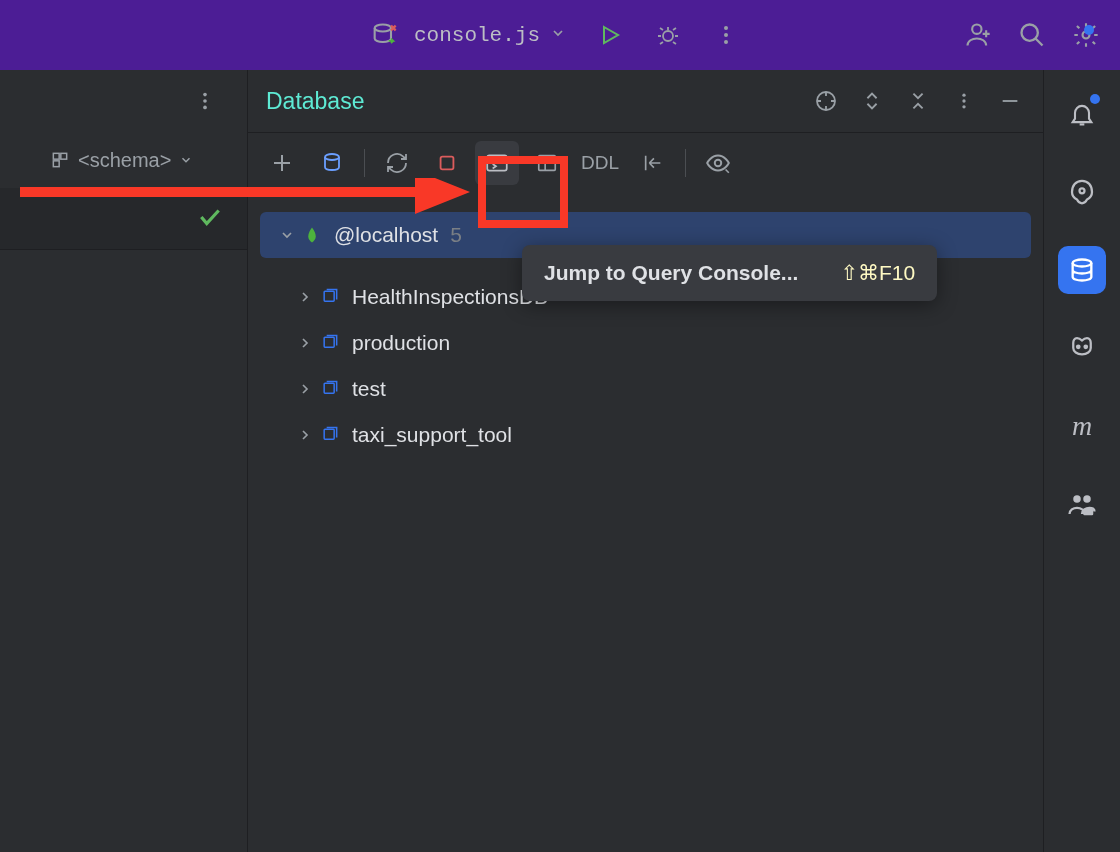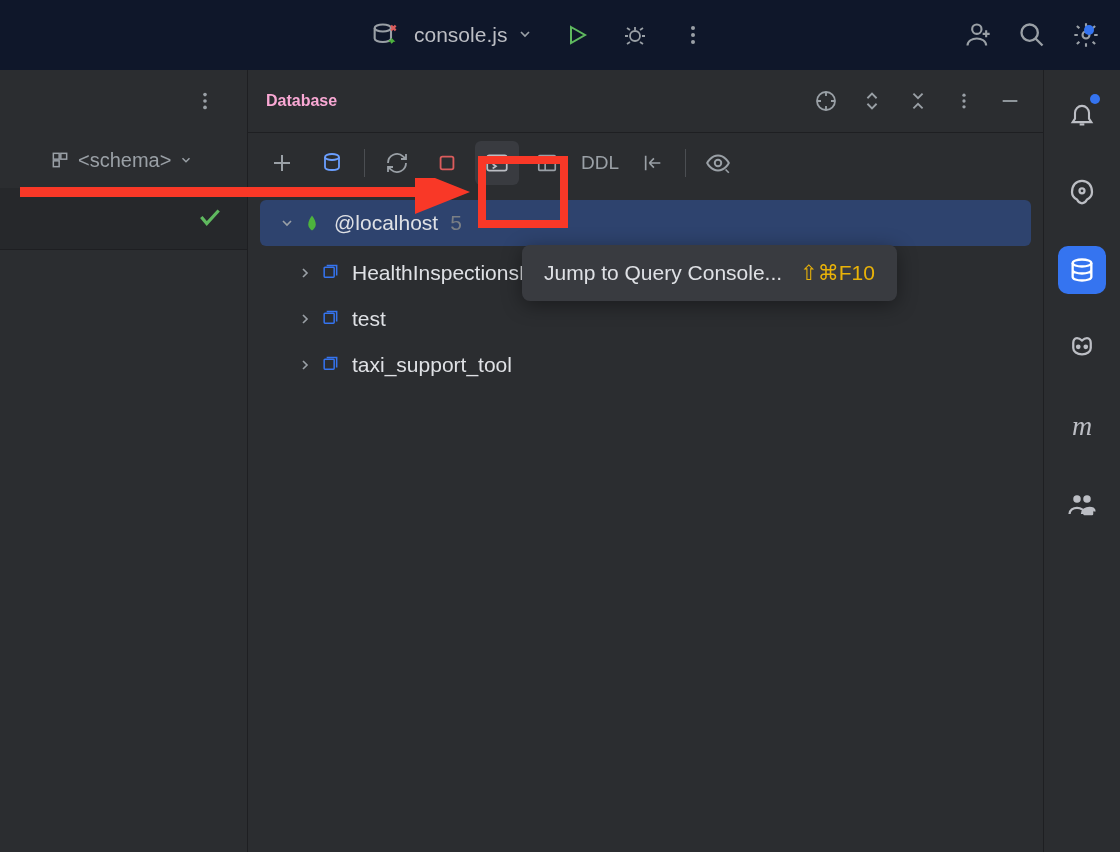--- a/index.html
+++ b/index.html
@@ -9,25 +9,26 @@
   color: #bcbec4;
   width: 1120px;
   height: 852px;
   overflow: hidden;
   position: relative;
 }
 
 
 .main-toolbar {
   height: 70px;
-  background: #0f172a;
+  background: #4c1d95;
   display: flex;
   align-items: center;
   padding: 0 20px;
   position: relative;
+  font-family: Liberation Mono, monospace;
 }
 .main-toolbar-center {
   position: absolute;
   left: 370px;
   display: flex;
   align-items: center;
   gap: 16px;
 }
 .main-toolbar-right {
   position: absolute;
@@ -114,23 +115,23 @@
   flex-direction: column;
   border-right: 1px solid #1e1f22;
 }
 .db-header {
   height: 62px;
   display: flex;
   align-items: center;
   padding: 0 18px;
 }
 .db-title {
-  font-size: 16px;
-  font-weight: 700;
-  color: #f9a8d4;
+  font-size: 23px;
+  font-weight: 400;
+  color: #5eead4;
   flex: 1;
 }
 .db-header-actions {
   display: flex;
   align-items: center;
   gap: 16px;
 }
 .db-action {
   width: 30px;
   height: 30px;
@@ -181,21 +182,21 @@
   display: flex;
   align-items: center;
   height: 46px;
   padding-left: 14px;
   font-size: 21px;
   cursor: pointer;
 }
 .tree-row.selected {
   background: #2e436e;
   border-radius: 6px;
-  margin: 4px 12px;
+  margin: 16px 12px;
 }
 .tree-row .expand {
   width: 26px;
   height: 26px;
   display: flex;
   align-items: center;
   justify-content: center;
   color: #9aa0a6;
 }
 .tree-row .node-icon {
@@ -281,24 +282,26 @@
   padding: 16px 22px;
   display: flex;
   align-items: center;
   gap: 18px;
   z-index: 40;
   box-shadow: 0 4px 20px rgba(0,0,0,.4);
 }
 .tooltip-label {
   color: #dfe1e5;
   font-size: 21px;
+  font-weight: bold;
 }
 .tooltip-shortcut {
-  color: #eab308;
+  color: #fef9c3;
   font-size: 21px;
+  margin-left: 24px;
 }
 
 .mongo-leaf {
   color: #4db33d;
 }
 .cube-icon { color: #3574f0; }
 .redsquare { color: #db5c5c; }
 
 </style>
 </head>
@@ -521,20 +524,34 @@
           <svg width="16" height="16" viewBox="0 0 24 24" fill="none" stroke="#9aa0a6" stroke-width="2.5">
               <path d="M9 6l6 6-6 6"></path>
             </svg>
         </span>
         <span class="node-icon cube-icon">
           <svg width="20" height="20" viewBox="0 0 24 24" fill="none" stroke="currentColor" stroke-width="1.8">
               <rect x="5" y="5" width="12" height="12" rx="1"></rect>
               <path d="M8 3h12v12"></path>
             </svg>
         </span>
+        <span class="label">production</span>
+      </div>
+      <div class="tree-row tree-child">
+        <span class="expand">
+          <svg width="16" height="16" viewBox="0 0 24 24" fill="none" stroke="#9aa0a6" stroke-width="2.5">
+              <path d="M9 6l6 6-6 6"></path>
+            </svg>
+        </span>
+        <span class="node-icon cube-icon">
+          <svg width="20" height="20" viewBox="0 0 24 24" fill="none" stroke="currentColor" stroke-width="1.8">
+              <rect x="5" y="5" width="12" height="12" rx="1"></rect>
+              <path d="M8 3h12v12"></path>
+            </svg>
+        </span>
         <span class="label">test</span>
       </div>
       <div class="tree-row tree-child">
         <span class="expand">
           <svg width="16" height="16" viewBox="0 0 24 24" fill="none" stroke="#9aa0a6" stroke-width="2.5">
               <path d="M9 6l6 6-6 6"></path>
             </svg>
         </span>
         <span class="node-icon cube-icon">
           <svg width="20" height="20" viewBox="0 0 24 24" fill="none" stroke="currentColor" stroke-width="1.8">

